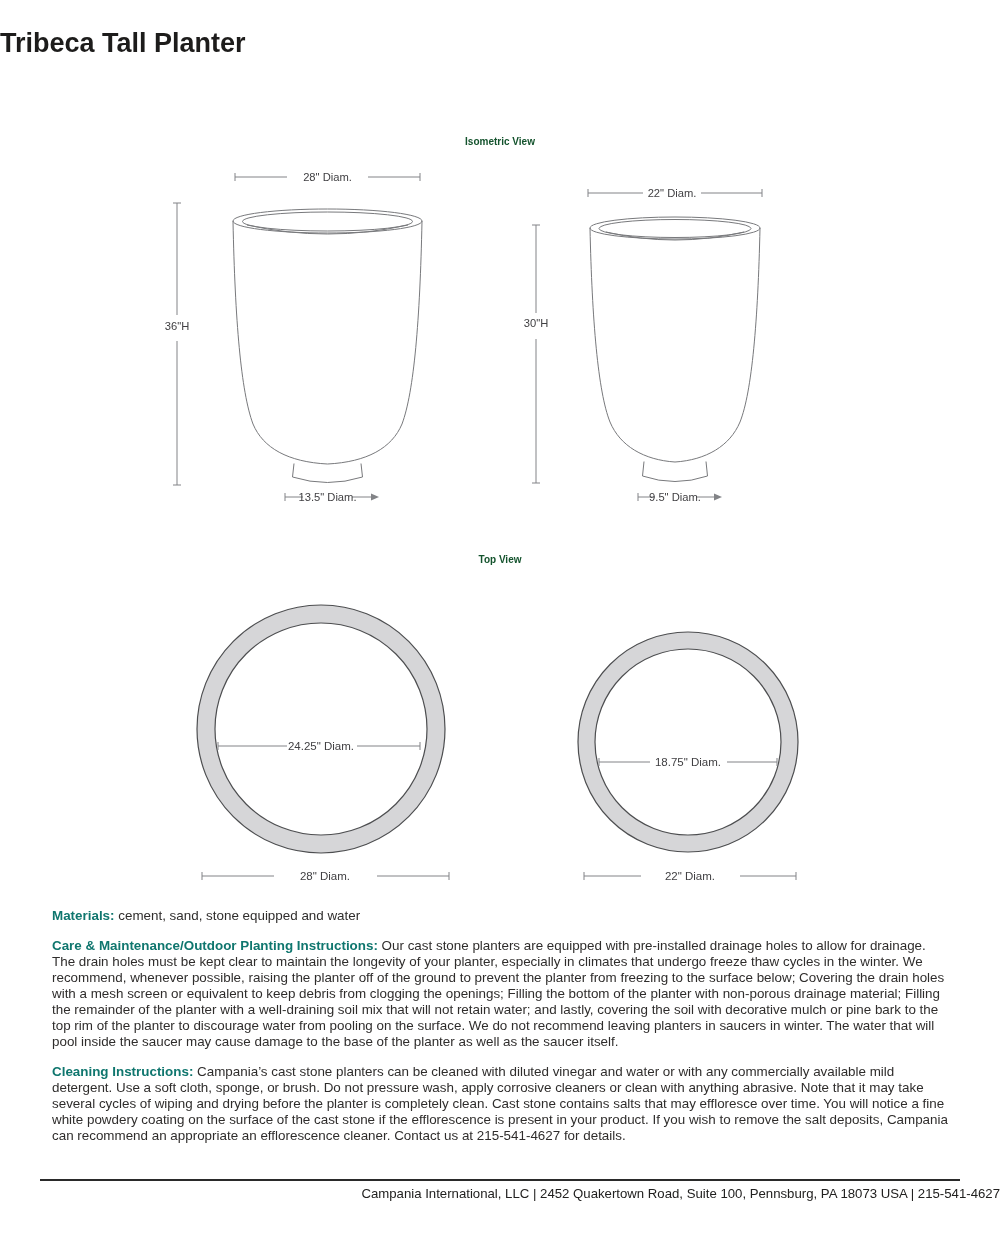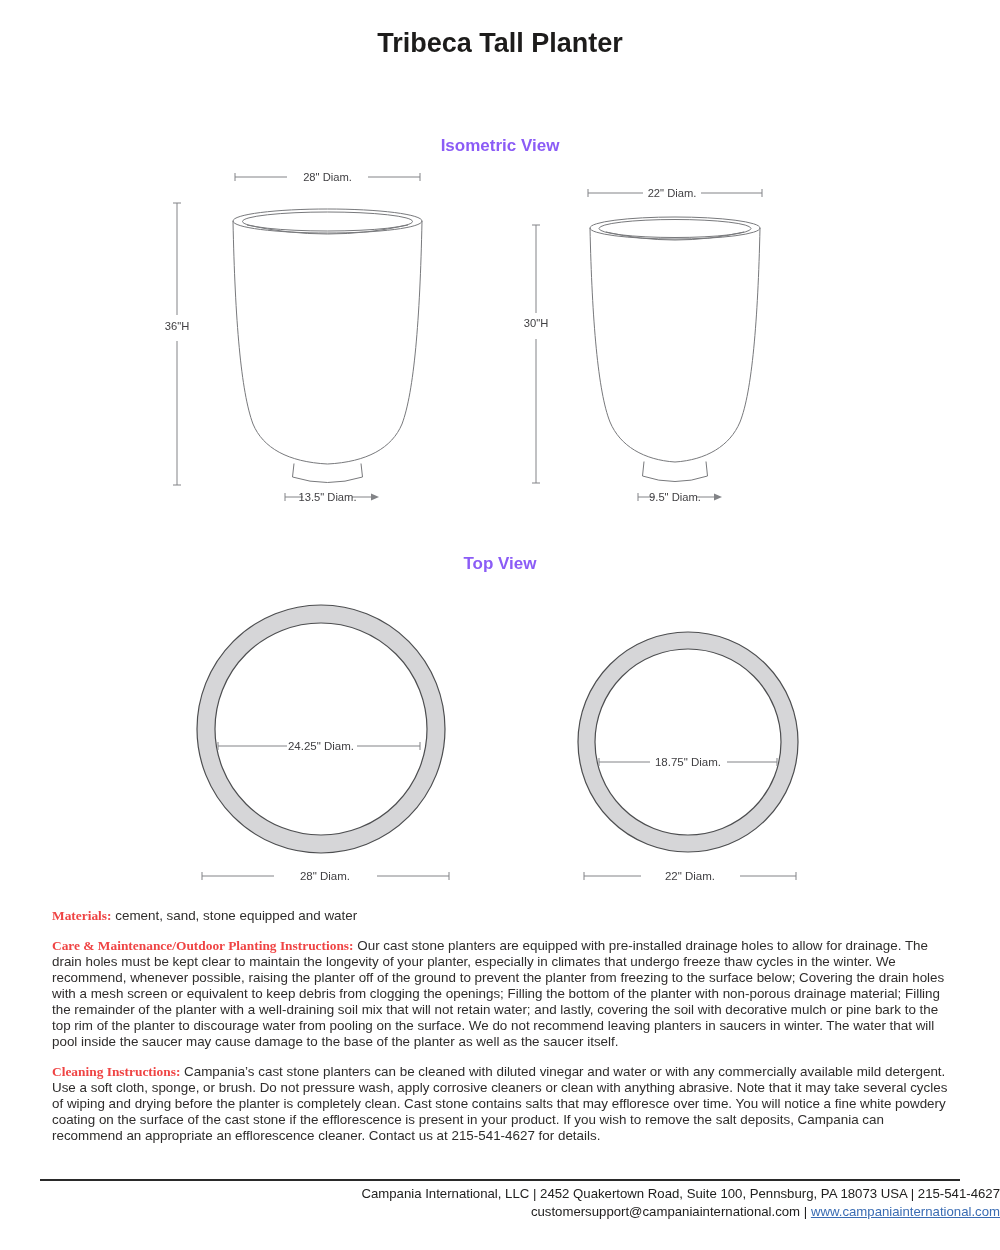--- a/index.html
+++ b/index.html
@@ -1,26 +1,26 @@
 <!DOCTYPE html>
 <html><head>
 <meta charset="utf-8">
 <style>
   html,body{margin:0;padding:0;background:#ffffff;}
   .page{
     position:relative;width:1000px;height:1250px;background:#ffffff;overflow:hidden;
     font-family:"Liberation Sans", sans-serif;color:#2f2d2c;
   }
   .doc-title{
-    position:absolute;top:28px;left:0;width:100%;margin:0;text-align:center;
+    position:absolute;top:28px;left:0;width:100%;margin:0;text-align:left;
     font-size:27px;font-weight:bold;color:#1d1c1b;
   }
   .view-heading{
     position:absolute;left:0;width:100%;margin:0;text-align:center;
-    font-size:17px;font-weight:bold;color:#8b5cf6;
+    font-size:10px;font-weight:bold;color:#14532d;
   }
   #iso-heading{top:136px;}
   #top-heading{top:554px;}
   svg{position:absolute;left:0;}
   #iso-svg{top:160px;}
   #topview-svg{top:590px;}
   svg text{
     font-family:"Liberation Sans", sans-serif;
     fill:#414043;
   }
@@ -29,21 +29,21 @@
   .outline{fill:none;stroke:#78797c;stroke-width:1;}
   .dimline{stroke:#828387;stroke-width:1;fill:none;}
   .dimarrow{fill:#828387;stroke:none;}
   .ring-outer{fill:#d6d6d8;stroke:#4d4e50;stroke-width:1.2;}
   .ring-inner{fill:#ffffff;stroke:#4d4e50;stroke-width:1.2;}
   .text-block{
     position:absolute;top:908px;left:52px;width:897px;
     font-size:13.4px;line-height:16px;text-align:left;color:#2f2d2c;
   }
   .text-block p{margin:0 0 14px 0;}
-  .text-block b{font-weight:bold;color:#ef4444;font-family:Liberation Serif, serif;}
+  .text-block b{font-weight:bold;color:#0f766e;}
   .footer-rule{
     position:absolute;top:1179px;left:40px;width:920px;height:0;
     border:none;border-top:2px solid #2a2a2a;margin:0;
   }
   .footer{
     position:absolute;top:1185px;left:0;width:100%;text-align:right;
     font-size:13.2px;line-height:17.5px;color:#222120;
   }
   .footer a{color:#3a6cb3;text-decoration:underline;cursor:pointer;}
 </style>
@@ -149,16 +149,15 @@
 
     <p><b>Care &amp; Maintenance/Outdoor Planting Instructions:</b> <span>Our cast stone planters are equipped with pre-installed drainage holes to allow for drainage. The drain holes must be kept clear to maintain the longevity of your planter, especially in climates that undergo freeze thaw cycles in the winter.  We recommend, whenever possible, raising the planter off of the ground to prevent the planter from freezing to the surface below; Covering the drain holes with a mesh screen or equivalent to keep debris from clogging the openings; Filling the bottom of the planter with non-porous drainage material; Filling the remainder of the planter with a well-draining soil mix that will not retain water; and lastly, covering the soil with decorative mulch or pine bark to the top rim of the planter to discourage water from pooling on the surface. We do not recommend leaving planters in saucers in winter. The water that will pool inside the saucer may cause damage to the base of the planter as well as the saucer itself.</span></p>
 
 
     <p><b>Cleaning Instructions:</b> <span>Campania’s cast stone planters can be cleaned with diluted vinegar and water or with any commercially available mild detergent. Use a soft cloth, sponge, or brush. Do not pressure wash, apply corrosive cleaners or clean with anything abrasive. Note that it may take several cycles of wiping and drying before the planter is completely clean. Cast stone contains salts that may effloresce over time. You will notice a fine white powdery coating on the surface of the cast stone if the efflorescence is present in your product. If you wish to remove the salt deposits, Campania can recommend an appropriate an efflorescence cleaner. Contact us at 215-541-4627 for details.</span></p>
   </div>
 
   <hr class="footer-rule">
   <div class="footer">
     <div>Campania International, LLC | 2452 Quakertown Road, Suite 100, Pennsburg, PA 18073 USA | 215-541-4627</div>
-    <div><span>customersupport@campaniainternational.com</span><span> | </span><a>www.campaniainternational.com</a></div>
   </div>
 
 </div>
 
 </body></html>

